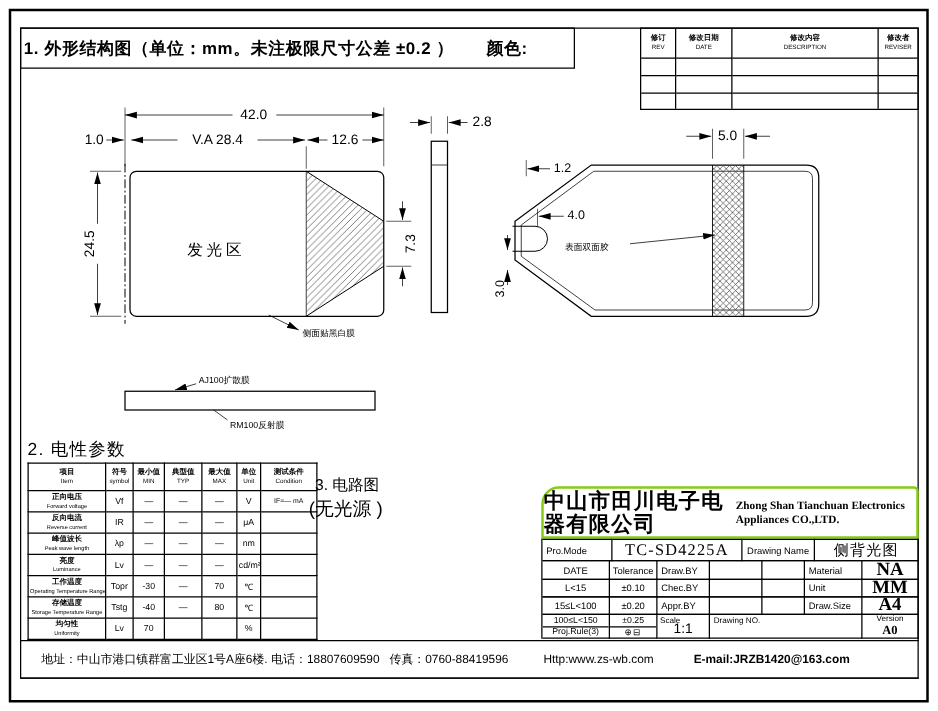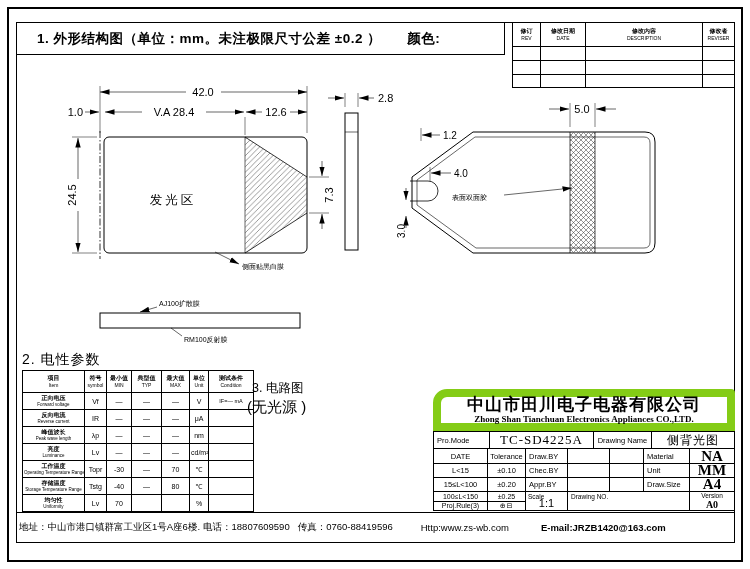--- a/index.html
+++ b/index.html
@@ -7,22 +7,22 @@
   .page {
     position: relative; width: 750px; height: 569px; background: #fff;
     font-family: "Liberation Sans", sans-serif; color: #000; overflow: hidden;
   }
   .abs { position: absolute; }
   .frame-outer { left:7px; top:7px; width:736px; height:555px; border:2px solid #000; }
   .frame-inner { left:16px; top:22px; width:719px; height:521px; border:1px solid #000; }
 
   
   .title-box {
-    left:16px; top:22px; width:489px; height:33px; border:1px solid #000;
-    display:flex; align-items:center; padding-left:20px;
+    left:16px; top:22px; width:444px; height:33px; border:1px solid #000;
+    display:flex; align-items:center; padding-left:2px;
     font-size:13.5px; font-weight:bold; letter-spacing:0.5px;
   }
   .color-label { margin-left:26px; }
   .rev-table {
     left:512px; top:22px; width:223px; height:66px; border:1px solid #000;
     display:grid; grid-template-columns:28px 45px 117px 1fr;
     grid-template-rows:24px 14px 14px 1fr;
   }
   .rt-cell { border-right:1px solid #000; border-bottom:1px solid #000;
     display:flex; flex-direction:column; align-items:center; justify-content:center; }
@@ -47,22 +47,22 @@
   .etable tr.eh { height:22px; }
   .etable .c45 { font-size:4.5px; line-height:5.5px; white-space:nowrap; }
   .etable .v { font-size:7px; }
   .etable .cond { font-size:5.5px; }
 
   .s3-title { left:252px; top:380px; font-size:12.5px; }
   .s3-sub { left:247px; top:398px; font-size:15px; }
 
   
   .company {
-    left:433px; top:389px; width:302px; height:42px; border:8px solid #84cc16;
-    border-radius:14px 4px 0 0; display:flex; flex-direction:column;
+    left:433px; top:389px; width:302px; height:42px; border:2px solid #84cc16;
+    border-radius:14px 4px 0 0; display:flex; flex-direction:row;
     align-items:center; justify-content:center; background:#fff;
   }
   .company-cn { font-size:17px; font-weight:bold; letter-spacing:1px; line-height:19px; }
   .company-en { font-size:9px; font-weight:bold; font-family:"Liberation Serif", serif; line-height:11px; }
   .tb-row1 { left:433px; top:431px; width:302px; height:18px; display:grid;
     grid-template-columns:56px 104px 58px 1fr; border-left:1px solid #000; }
   .tb-main { left:433px; top:449px; width:302px; height:62px; display:grid;
     grid-template-columns:54px 38px 42px 42px 34px 46px 1fr;
     grid-template-rows:15px 14px 14px 1fr; border-left:1px solid #000; }
   .tbc { border-right:1px solid #000; border-bottom:1px solid #000; border-top:1px solid #000; margin-top:-1px;
@@ -82,21 +82,21 @@
   .dno-lbl { position:absolute; top:1px; left:3px; font-size:6.5px; }
   .ver-cell { flex-direction:column; }
   .ver-lbl { font-size:6.5px; line-height:8px; }
   .ver-val { font-family:"Liberation Serif", serif; font-size:10px; font-weight:bold; line-height:10px; }
   .proj-sym { font-size:9px; letter-spacing:1px; }
 
   
   .footer {
     left:16px; top:512px; width:719px; height:31px;
     border-top:1px solid #000; border-bottom:1px solid #000;
-    display:flex; align-items:center; font-size:9.5px; padding:0 3px; white-space:nowrap;
+    display:flex; align-items:center; font-size:9.5px; padding:0 17px; white-space:nowrap;
   }
   .f-tel { margin-left:3px; }
   .f-fax { margin-left:8px; }
   .f-web { margin-left:28px; }
   .f-email { margin-left:32px; font-weight:bold; }
 </style>
 </head>
 <body>
 
 <div class="page">

